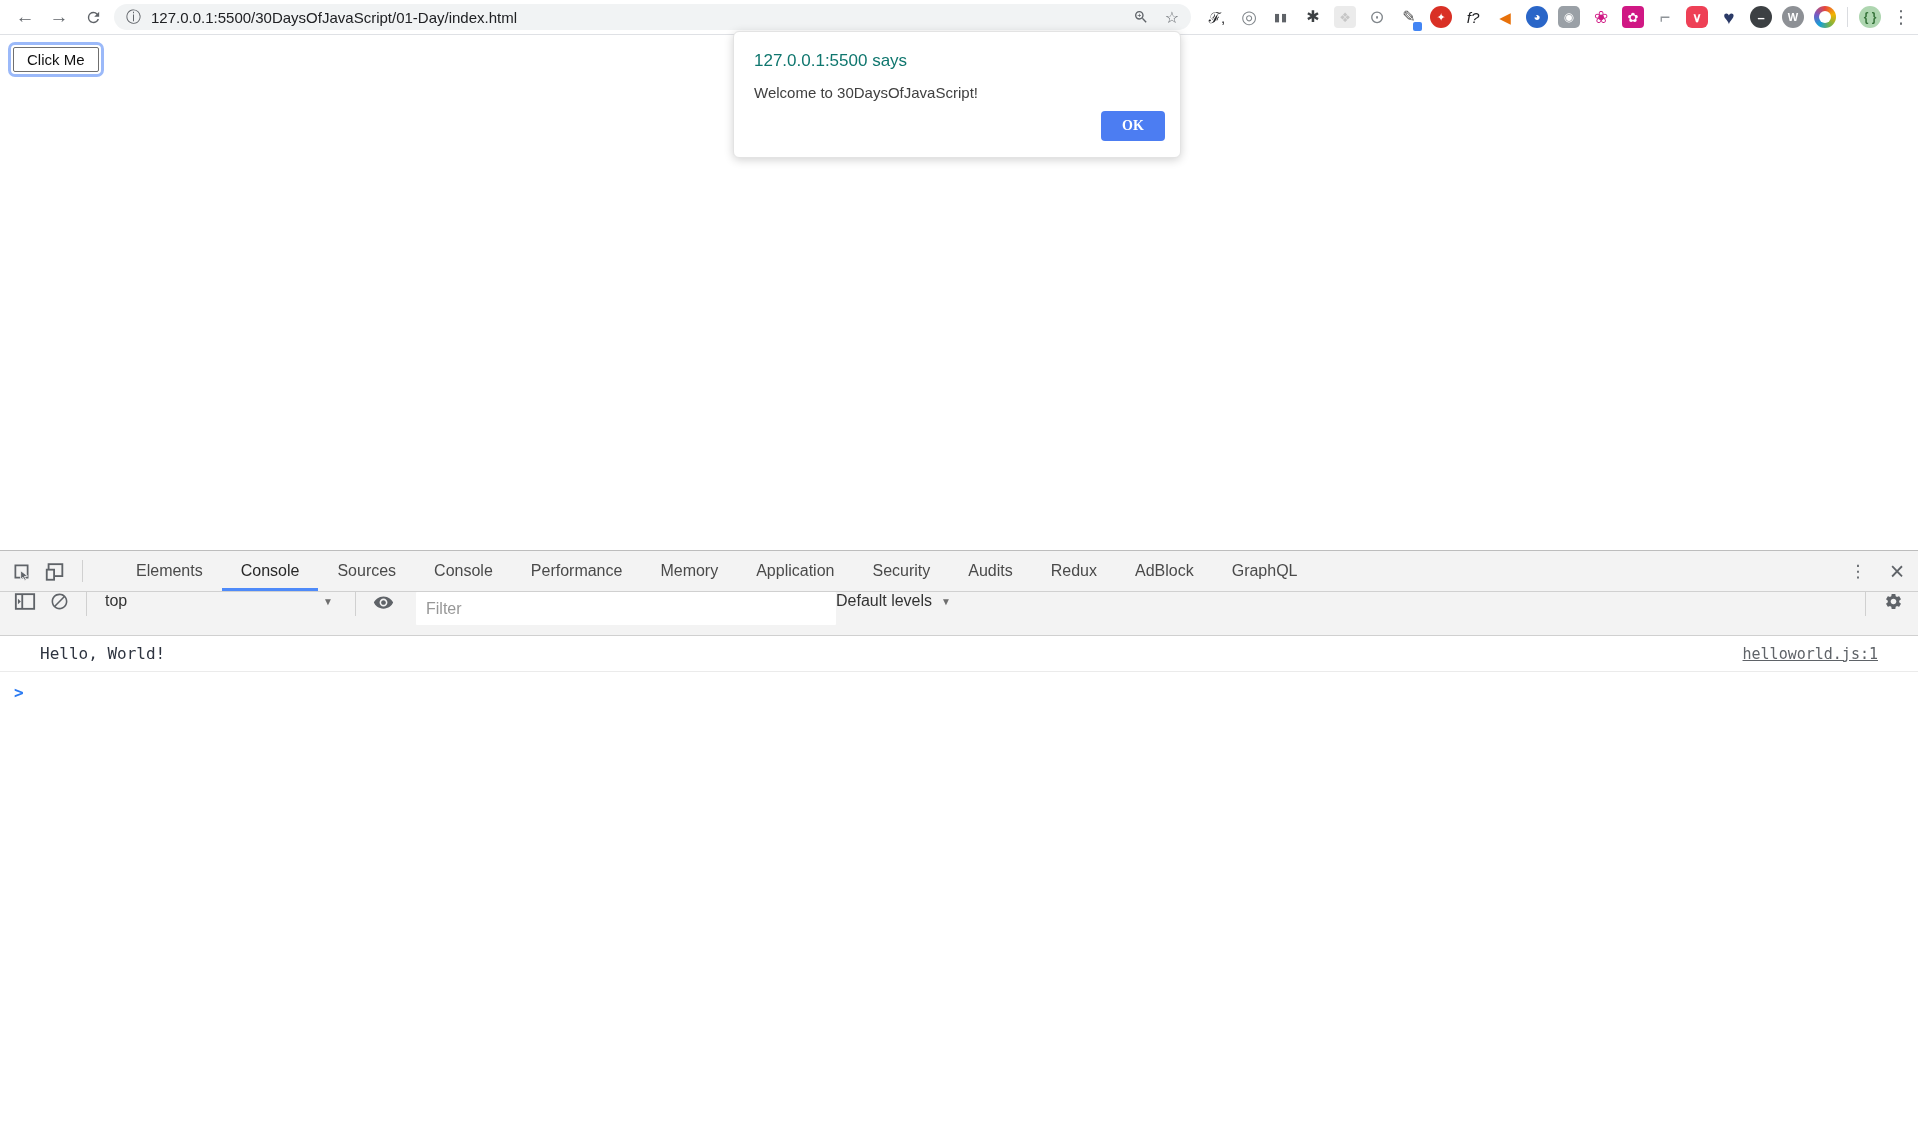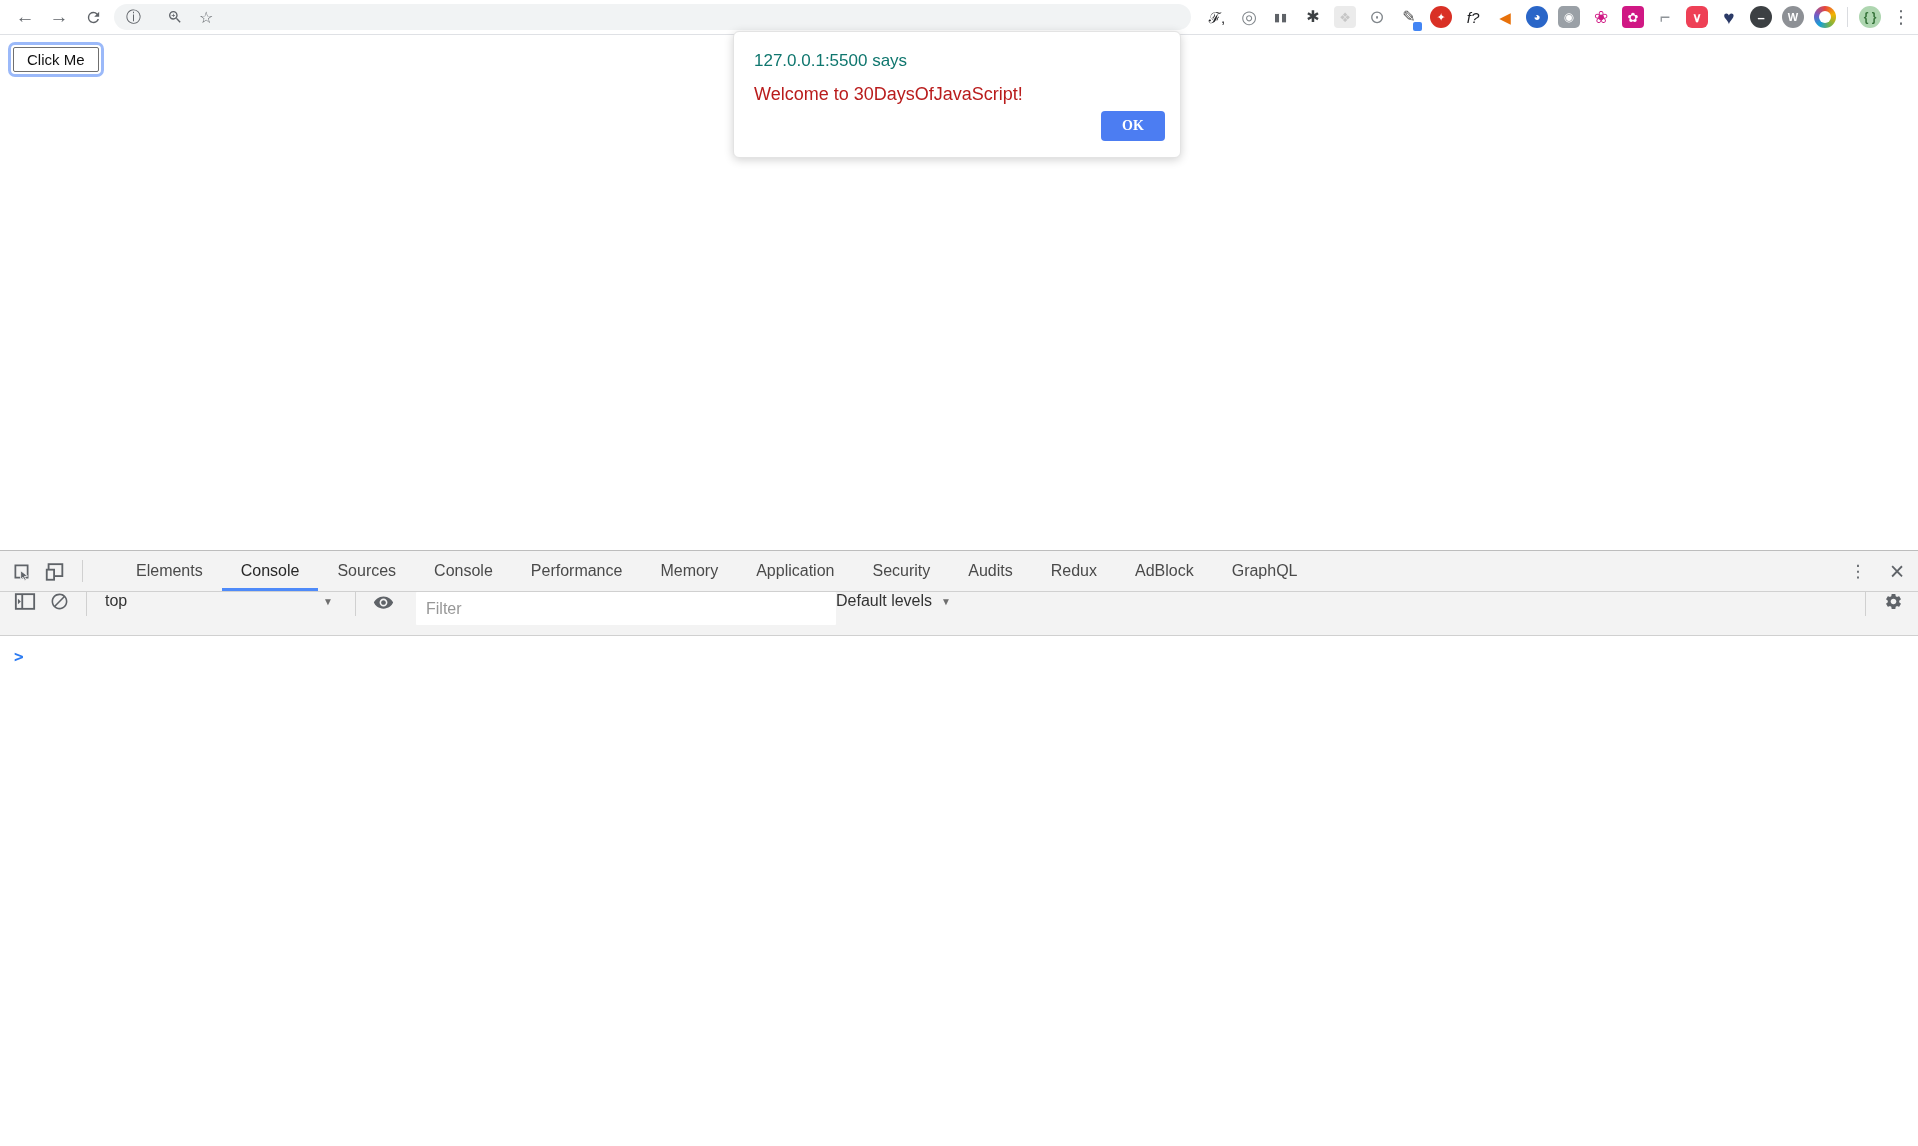--- a/index.html
+++ b/index.html
@@ -50,21 +50,21 @@
     font-size:15px; color:#111; padding:3px 13px; font-family:"Liberation Sans",sans-serif;
   }
 
   
   .alert {
     position:absolute; left:733px; top:31px; width:448px; height:127px; z-index:50;
     background:#fff; border:1px solid #e3e3e3; border-radius:6px;
     box-shadow:0 2px 10px rgba(0,0,0,0.18); padding:19px 20px;
   }
   .alert-title { font-size:17px; color:#0f766e; }
-  .alert-msg { margin-top:13px; font-size:18px; color:#b91c1c; }
+  .alert-msg { margin-top:13px; font-size:15px; color:#404040; }
   .alert-ok {
     position:absolute; right:15px; bottom:16px; width:64px; height:30px;
     background:#4c7df2; color:#fff; border:none; border-radius:4px;
     font-size:14px; font-weight:bold; font-family:Liberation Serif, serif;
   }
 
   
   .devtools { position:absolute; top:550px; left:0; right:0; bottom:0;
               background:#fff; border-top:1px solid #bdbdbd; }
   .dt-tabbar { height:41px; background:#f3f3f3; border-bottom:1px solid #d0d0d0;
@@ -111,20 +111,21 @@
       <span>→</span>
     </div>
   <div class="navbtn">
     <svg width="17" height="17" viewBox="0 0 24 24">
         <path fill="#5f6368" d="M17.65 6.35A7.95 7.95 0 0 0 12 4a8 8 0 1 0 7.73 10h-2.08A6 6 0 1 1 12 6c1.66 0 3.14.69 4.22 1.78L13 11h7V4l-2.35 2.35z"></path>
       </svg>
   </div>
 
   <div class="urlpill">
     <span class="url-info">ⓘ</span>
+    <span class="url-text">127.0.0.1:5500/30DaysOfJavaScript/01-Day/index.html</span>
     <span class="pill-ico">
       <svg width="16" height="16" viewBox="0 0 24 24">
           <path fill="#5f6368" d="M15.5 14h-.79l-.28-.27A6.47 6.47 0 0 0 16 9.5 6.5 6.5 0 1 0 9.5 16c1.61 0 3.09-.59 4.23-1.57l.27.28v.79l5 4.99L20.49 19l-4.99-5zm-6 0C7 14 5 12 5 9.5S7 5 9.5 5 14 7 14 9.5 12 14 9.5 14z"></path>
           <path fill="#5f6368" d="M12 9h-2V7H9v2H7v1h2v2h1v-2h2z"></path>
         </svg>
     </span>
     <span class="pill-ico">
         <span>☆</span>
       </span>
   </div>
@@ -245,18 +246,22 @@
     </div>
     <div class="dt-spacer"></div>
     <div class="dt-sep" style="height:24px;margin:0 10px;"></div>
     <div class="tb-ico">
       <svg width="19" height="19" viewBox="0 0 24 24">
         <path fill="#5f6368" d="M19.14 12.94c.04-.3.06-.61.06-.94 0-.32-.02-.64-.07-.94l2.03-1.58c.18-.14.23-.41.12-.61l-1.92-3.32c-.12-.22-.37-.29-.59-.22l-2.39.96c-.5-.38-1.03-.7-1.62-.94l-.36-2.54c-.04-.24-.24-.41-.48-.41h-3.84c-.24 0-.43.17-.47.41L9.25 5.35c-.59.24-1.13.57-1.62.94l-2.39-.96c-.22-.08-.47 0-.59.22L2.74 8.87c-.12.21-.08.47.12.61l2.03 1.58c-.05.3-.09.63-.09.94s.02.64.07.94l-2.03 1.58c-.18.14-.23.41-.12.61l1.92 3.32c.12.22.37.29.59.22l2.39-.96c.5.38 1.03.7 1.62.94l.36 2.54c.05.24.24.41.48.41h3.84c.24 0 .44-.17.47-.41l.36-2.54c.59-.24 1.13-.56 1.62-.94l2.39.96c.22.08.47 0 .59-.22l1.92-3.32c.12-.22.07-.47-.12-.61l-2.01-1.58zM12 15.6c-1.98 0-3.6-1.62-3.6-3.6s1.62-3.6 3.6-3.6 3.6 1.62 3.6 3.6-1.62 3.6-3.6 3.6z"></path>
       </svg>
     </div>
   </div>
 
+  <div class="msg-row">
+    <span>Hello, World!</span>
+    <a class="src-link">helloworld.js:1</a>
+  </div>
 
   <div class="prompt-row">
     <span>&gt;</span>
   </div>
 
 </div>
 
 </body></html>

